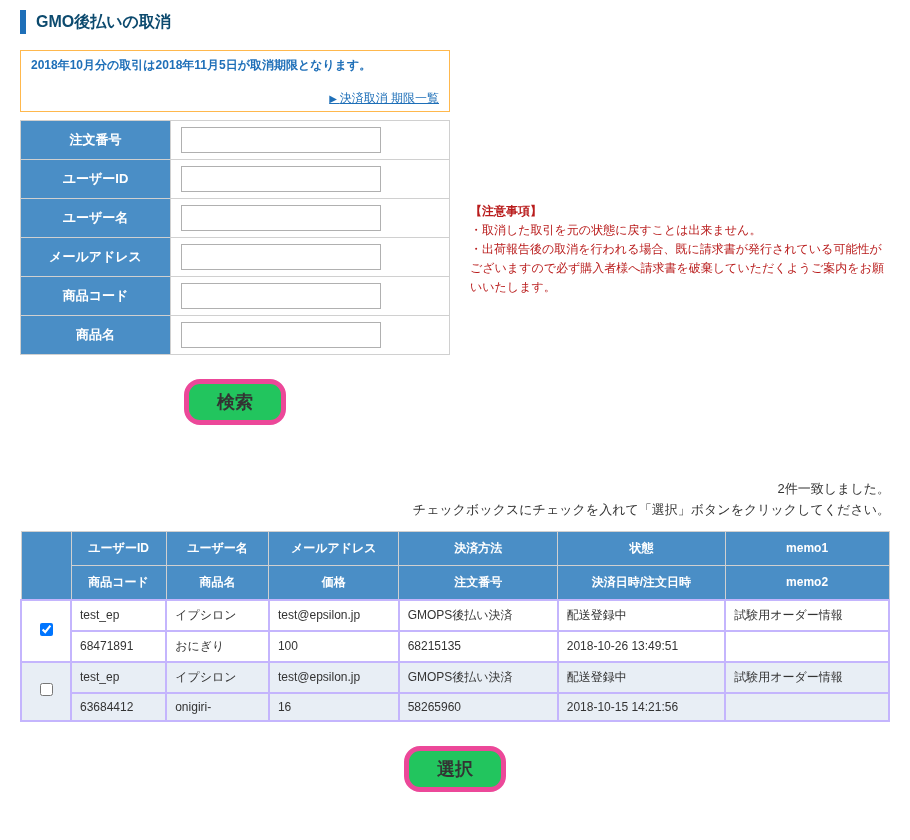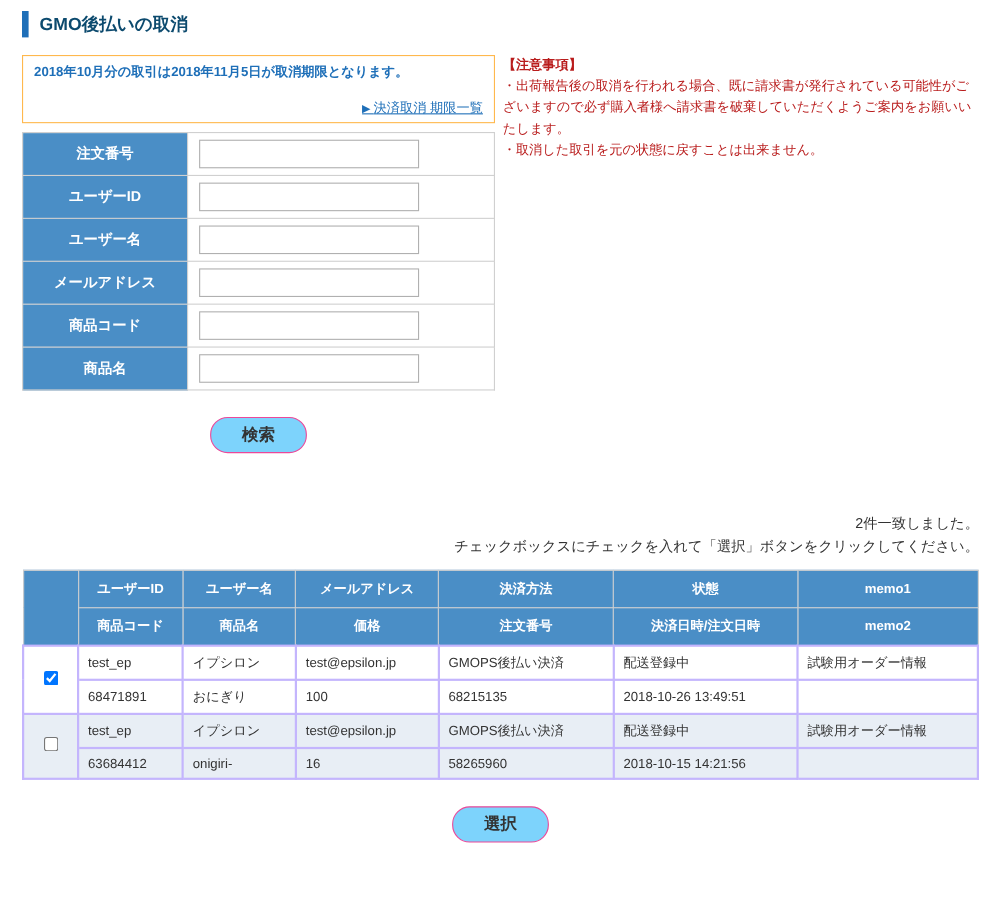--- a/index.html
+++ b/index.html
@@ -2,37 +2,37 @@
 <html><head>
   <meta charset="utf-8">
   <style>
     * { box-sizing: border-box; margin: 0; padding: 0; }
     body { font-family: "メイリオ", Meiryo, sans-serif; font-size: 13px; color: #333; background: #fff; padding: 10px 20px; width: 910px; }
     
     .page-title-bar { display: flex; align-items: center; margin-bottom: 16px; }
     .page-title-bar .accent { width: 6px; height: 24px; background: #1e6fb8; margin-right: 10px; }
     .page-title-bar h1 { font-size: 16px; font-weight: bold; color: #0c4a6e; }
     
-    .top-row { display: flex; gap: 7px; margin-bottom: 10px; }
+    .top-row { display: flex; gap: 20px; margin-bottom: 10px; align-items: center; }
     .notice-box { border: 1px solid #ffb84d; padding: 6px 10px 4px 10px; width: 430px; position: relative; }
     .notice-text { color: #1e6fb8; font-weight: bold; font-size: 12px; }
     .notice-link-row { text-align: right; margin-top: 16px; }
     .notice-link { color: #1e6fb8; text-decoration: underline; font-size: 12px; cursor: pointer; }
     .notice-link::before { content: "▶ "; font-size: 10px; }
     
     .caution-block { flex: 1; font-size: 12px; line-height: 1.6; color: #b91c1c; }
     .caution-title { font-weight: bold; }
     
     .search-form { border-collapse: collapse; width: 430px; margin-top: 8px; }
     .search-form th { background: #4a8ec6; color: #fff; font-weight: bold; text-align: center; padding: 10px; border: 1px solid #d0d0d0; width: 150px; font-size: 13px; }
     .search-form td { border: 1px solid #d0d0d0; padding: 6px 10px; background: #fff; }
     .search-form input[type="text"] { width: 200px; height: 26px; border: 1px solid #b0b0b0; padding: 2px 4px; font-size: 13px; }
     
     .btn-row { text-align: center; margin: 24px 0; width: 430px; }
-    .btn { display: inline-block; background: #7dd3fc; border: 1px solid #ec4899; border-radius: 16px; padding: 6px 28px; font-size: 15px; color: #333; cursor: pointer; font-weight: bold; }
+    .btn { display: inline-block; background: #22c55e; border: 5px solid #ec4899; border-radius: 16px; padding: 6px 28px; font-size: 18px; color: #333; cursor: pointer; font-weight: bold; }
     
     .result-msg { text-align: right; margin: 30px 0 10px 0; font-size: 13px; line-height: 1.6; }
     
     .result-table { border-collapse: collapse; width: 100%; font-size: 12px; }
     .result-table th { background: #4a8ec6; color: #fff; font-weight: bold; text-align: center; padding: 8px 6px; border: 1px solid #d0d0d0; }
     .result-table td { border: 2px solid #c4b5fd; padding: 6px 8px; }
     .result-table .check-col { width: 50px; text-align: center; vertical-align: middle; }
     .row-a { background: #fff; }
     .row-b { background: #e8eef5; }
     
@@ -84,22 +84,22 @@
     </tbody>
       </table>
 
     <div class="btn-row">
       <button class="btn">検索</button>
     </div>
   </div>
 
   <div class="caution-block">
     <div class="caution-title">【注意事項】</div>
+    <div>・取消した取引を元の状態に戻すことは出来ません。</div>
     <div>・出荷報告後の取消を行われる場合、既に請求書が発行されている可能性がございますので必ず購入者様へ請求書を破棄していただくようご案内をお願いいたします。</div>
-    <div>・取消した取引を元の状態に戻すことは出来ません。</div>
   </div>
 </div>
 
 <div class="result-msg">
   <span>2件一致しました。</span><br>
   <span>チェックボックスにチェックを入れて「選択」ボタンをクリックしてください。</span>
 </div>
 
 <table class="result-table">
   <thead>

